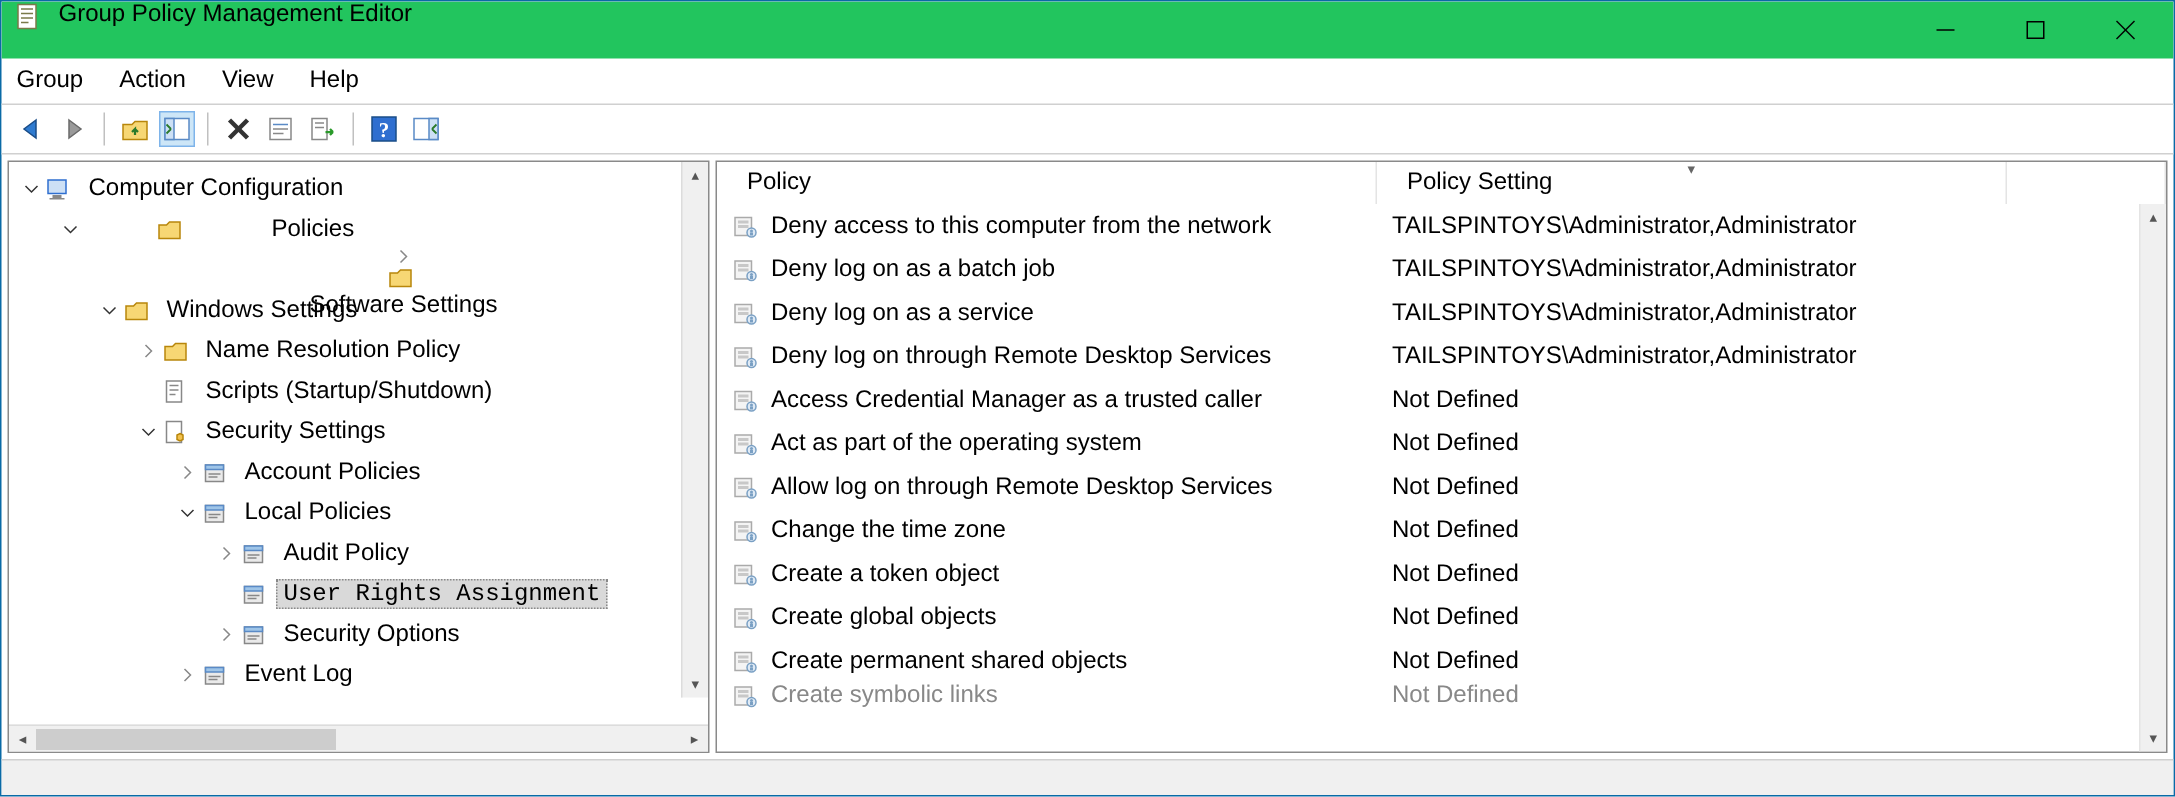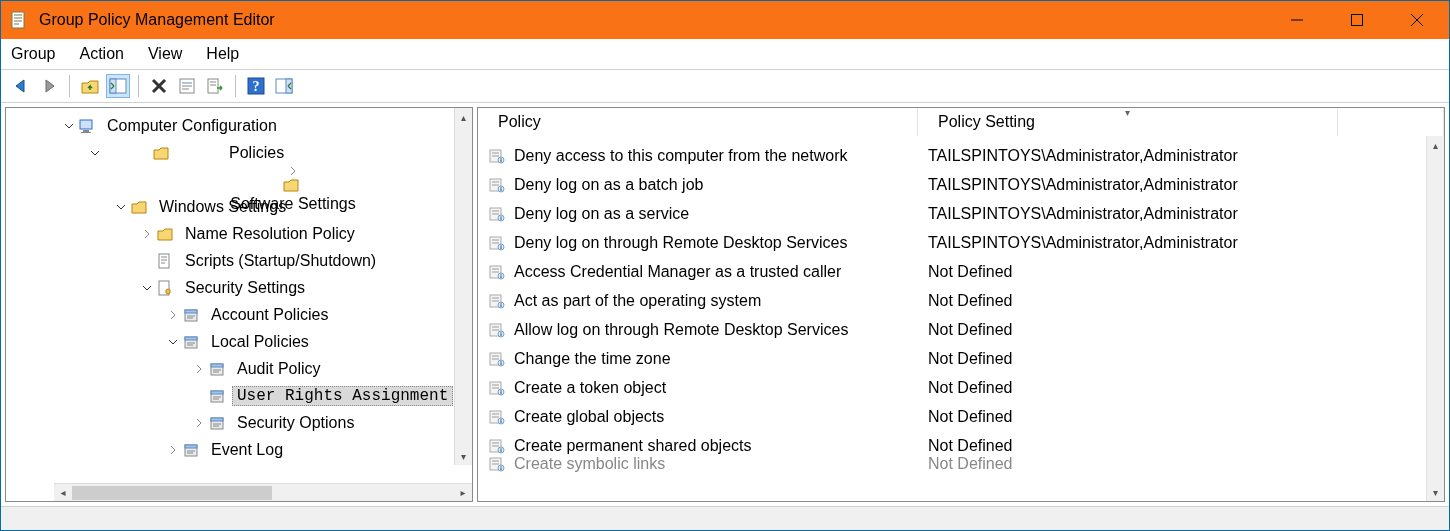--- a/index.html
+++ b/index.html
@@ -11,23 +11,23 @@
     background: #fff;
     width: 1450px;
     height: 531px;
     border: 1px solid #0a6aa6;
     display: flex;
     flex-direction: column;
   }
   
   .titlebar {
     height: 38px;
-    background: #f97316;
-    display: flex;
-    align-items: center;
+    background: #22c55e;
+    display: flex;
+    align-items: flex-start;
     padding: 0 2px 0 8px;
   }
   .titlebar .app-icon { width: 20px; height: 20px; margin-right: 10px; }
   .titlebar .title { flex: 1; font-size: 16px; color: #000; }
   .win-controls { display: flex; height: 100%; }
   .win-btn {
     width: 60px; height: 100%;
     display: flex; align-items: center; justify-content: center;
     color: #000;
   }
@@ -68,21 +68,21 @@
     gap: 4px;
   }
   .pane {
     border: 1px solid #8a8a8a;
     background: #fff;
     display: flex;
     flex-direction: column;
     min-height: 0;
     position: relative;
   }
-  .tree-pane { width: 468px; padding-left: 48px; }
+  .tree-pane { width: 468px; }
   .list-pane { flex: 1; }
 
   
   .tree-scroll {
     flex: 1;
     overflow: hidden;
     position: relative;
   }
   .tree {
     padding: 4px 0 0 0;
@@ -147,21 +147,21 @@
   }
   .list-body {
     flex: 1;
     overflow: hidden;
     font-size: 16px;
     position:relative;
   }
   .list-row {
     display: flex;
     height: 29px;
-    align-items: flex-end;
+    align-items: center;
   }
   .list-row .cell { padding: 0 10px; white-space: nowrap; overflow:hidden; }
   .list-row .cell.policy { display:flex; align-items:center; }
   .cell .row-icon { width:18px; height:18px; margin-right:8px; display:inline-flex; }
   .list-row.cut { color:#888; overflow:hidden; height:20px; align-items:flex-start;}
   .list-vscroll {
      position:absolute; right:0; top:0; bottom:0; width:18px;
      background:#f0f0f0; border-left:1px solid #e4e4e4;
      display:flex; flex-direction:column; align-items:center;
   }

